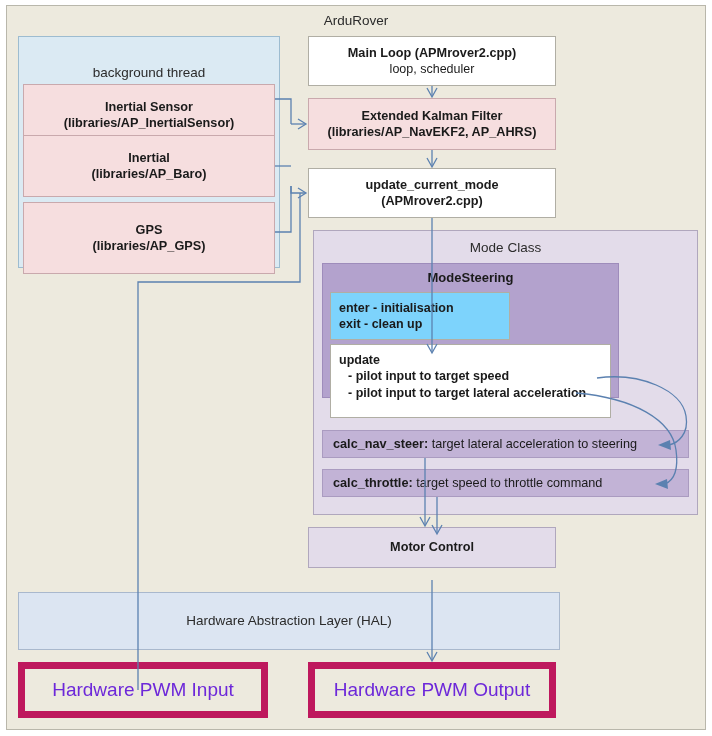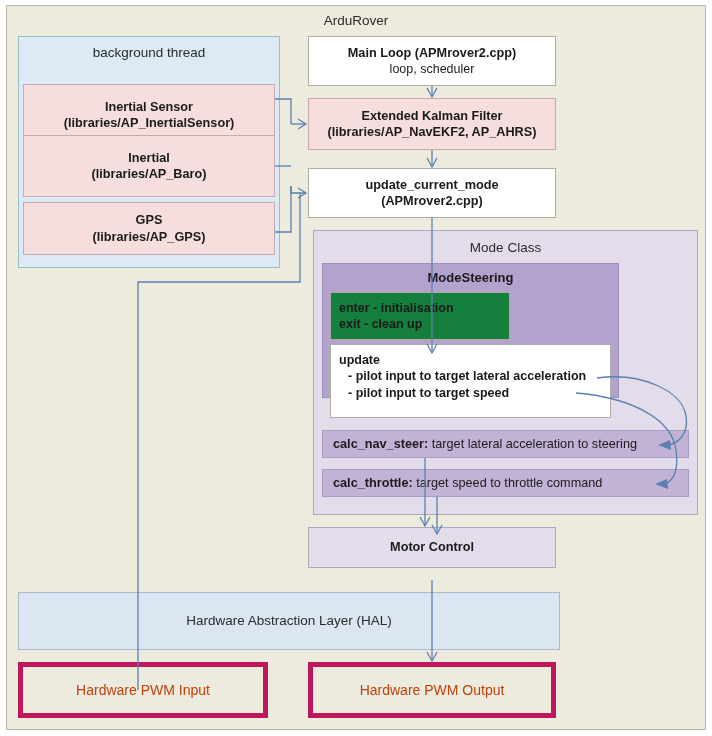--- a/index.html
+++ b/index.html
@@ -19,29 +19,29 @@
   
   .box{position:absolute;box-sizing:border-box;display:flex;
        flex-direction:column;align-items:center;justify-content:center;
        text-align:center;line-height:1.3;}
 
   .bgthread{
     left:18px;top:36px;width:262px;height:232px;
     background:#dbeaf3;border:1px solid #9dbcd0;
     justify-content:flex-start;padding-top:7px;
   }
-  .bgthread .hdr{font-size:13.5px;color:#2b2b2b;}
+  .bgthread .hdr{font-size:13.5px;color:#2b2b2b;margin-top:20px;}
 
   .sensor{
     background:#f6dedf;border:1px solid #c9a9ad;
     font-weight:bold;font-size:12.7px;color:#1a1a1a;
   }
   #sensor0{left:23px;top:84px;width:252px;height:62px;}
   #sensor1{left:23px;top:135px;width:252px;height:62px;}
-  #sensor2{left:23px;top:202px;width:252px;height:53px;}
+  #sensor2{left:23px;top:202px;width:252px;height:72px;}
 
   .whitebox{background:#ffffff;border:1px solid #b0aea4;
             font-weight:bold;font-size:12.7px;color:#1a1a1a;}
   #mainloop{left:308px;top:36px;width:248px;height:50px;}
   #mainloop .sub{font-weight:normal;font-size:12.5px;}
 
   #ekf{left:308px;top:98px;width:248px;height:52px;
        background:#f6dedf;border:1px solid #c9a9ad;
        font-weight:bold;font-size:12.7px;color:#1a1a1a;}
 
@@ -57,21 +57,21 @@
 
   #modesteering{
     left:322px;top:263px;width:297px;height:135px;
     background:#b3a2cd;border:1px solid #9e8cbb;
     justify-content:flex-start;padding-top:6px;
     font-weight:bold;font-size:13px;color:#1a1a1a;
   }
 
   #enterexit{
     left:330px;top:292px;width:180px;height:48px;
-    background:#15803d;border:1px solid #b0aea4;
+    background:#7dd3fc;border:1px solid #b0aea4;
     align-items:flex-start;justify-content:center;
     padding-left:8px;text-align:left;
     font-weight:bold;font-size:12.5px;color:#1a1a1a;
   }
 
   #updatebox{
     left:330px;top:344px;width:281px;height:74px;
     background:#ffffff;border:1px solid #b0aea4;
     align-items:flex-start;justify-content:flex-start;
     padding:7px 0 0 8px;text-align:left;
@@ -94,22 +94,22 @@
     background:#e3dcea;border:1px solid #b0a7bd;
     font-weight:bold;font-size:12.7px;color:#1a1a1a;
   }
 
   #hal{
     left:18px;top:592px;width:542px;height:58px;
     background:#dce5f2;border:1px solid #a9b8cd;
     font-size:13.5px;color:#2b2b2b;
   }
 
-  .pwm{background:transparent;border:5px solid #be185d;
-       font-size:14px;color:#c2410c;}
+  .pwm{background:transparent;border:7px solid #be185d;
+       font-size:19px;color:#6d28d9;}
   #pwmin{left:18px;top:662px;width:250px;height:56px;}
   #pwmout{left:308px;top:662px;width:248px;height:56px;}
 
   svg.links{position:absolute;left:0;top:0;width:712px;height:736px;
             pointer-events:none;overflow:visible;}
   .ln{fill:none;stroke:#5b81b0;stroke-width:1.3;}
   .ah{fill:none;stroke:#5b81b0;stroke-width:1.3;}
   .ahf{fill:#5b81b0;stroke:none;}
 </style>
 </head>
@@ -161,22 +161,22 @@
     <div>ModeSteering</div>
   </div>
 
   <div class="box" id="enterexit">
     <div>enter - initialisation</div>
     <div>exit - clean up</div>
   </div>
 
   <div class="box" id="updatebox">
     <div>update</div>
+    <div class="ind">- pilot input to target speed</div>
     <div class="ind">- pilot input to target lateral acceleration</div>
-    <div class="ind">- pilot input to target speed</div>
   </div>
 
   <div class="box calcbar" id="calcnav">
     <div><b>calc_nav_steer:</b><span> target lateral acceleration to steering</span></div>
   </div>
 
   <div class="box calcbar" id="calcthr">
     <div><b>calc_throttle:</b><span> target speed to throttle command</span></div>
   </div>
 

